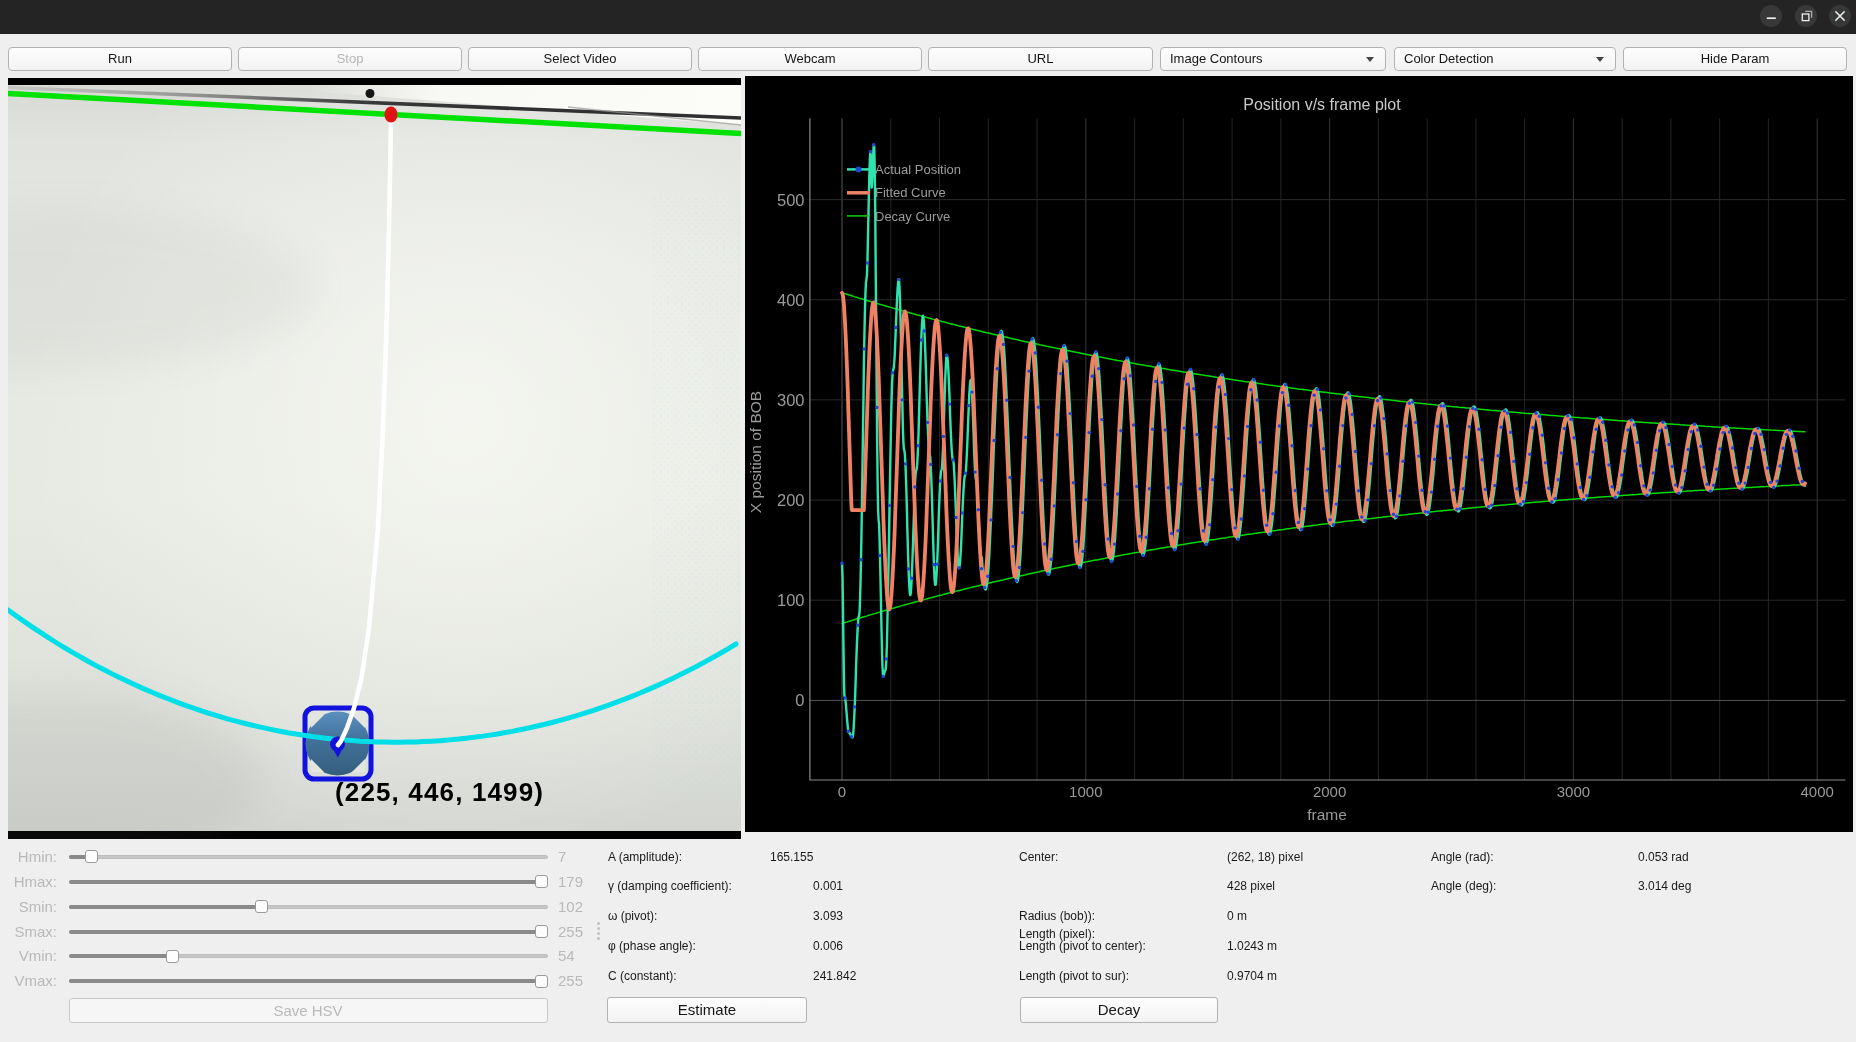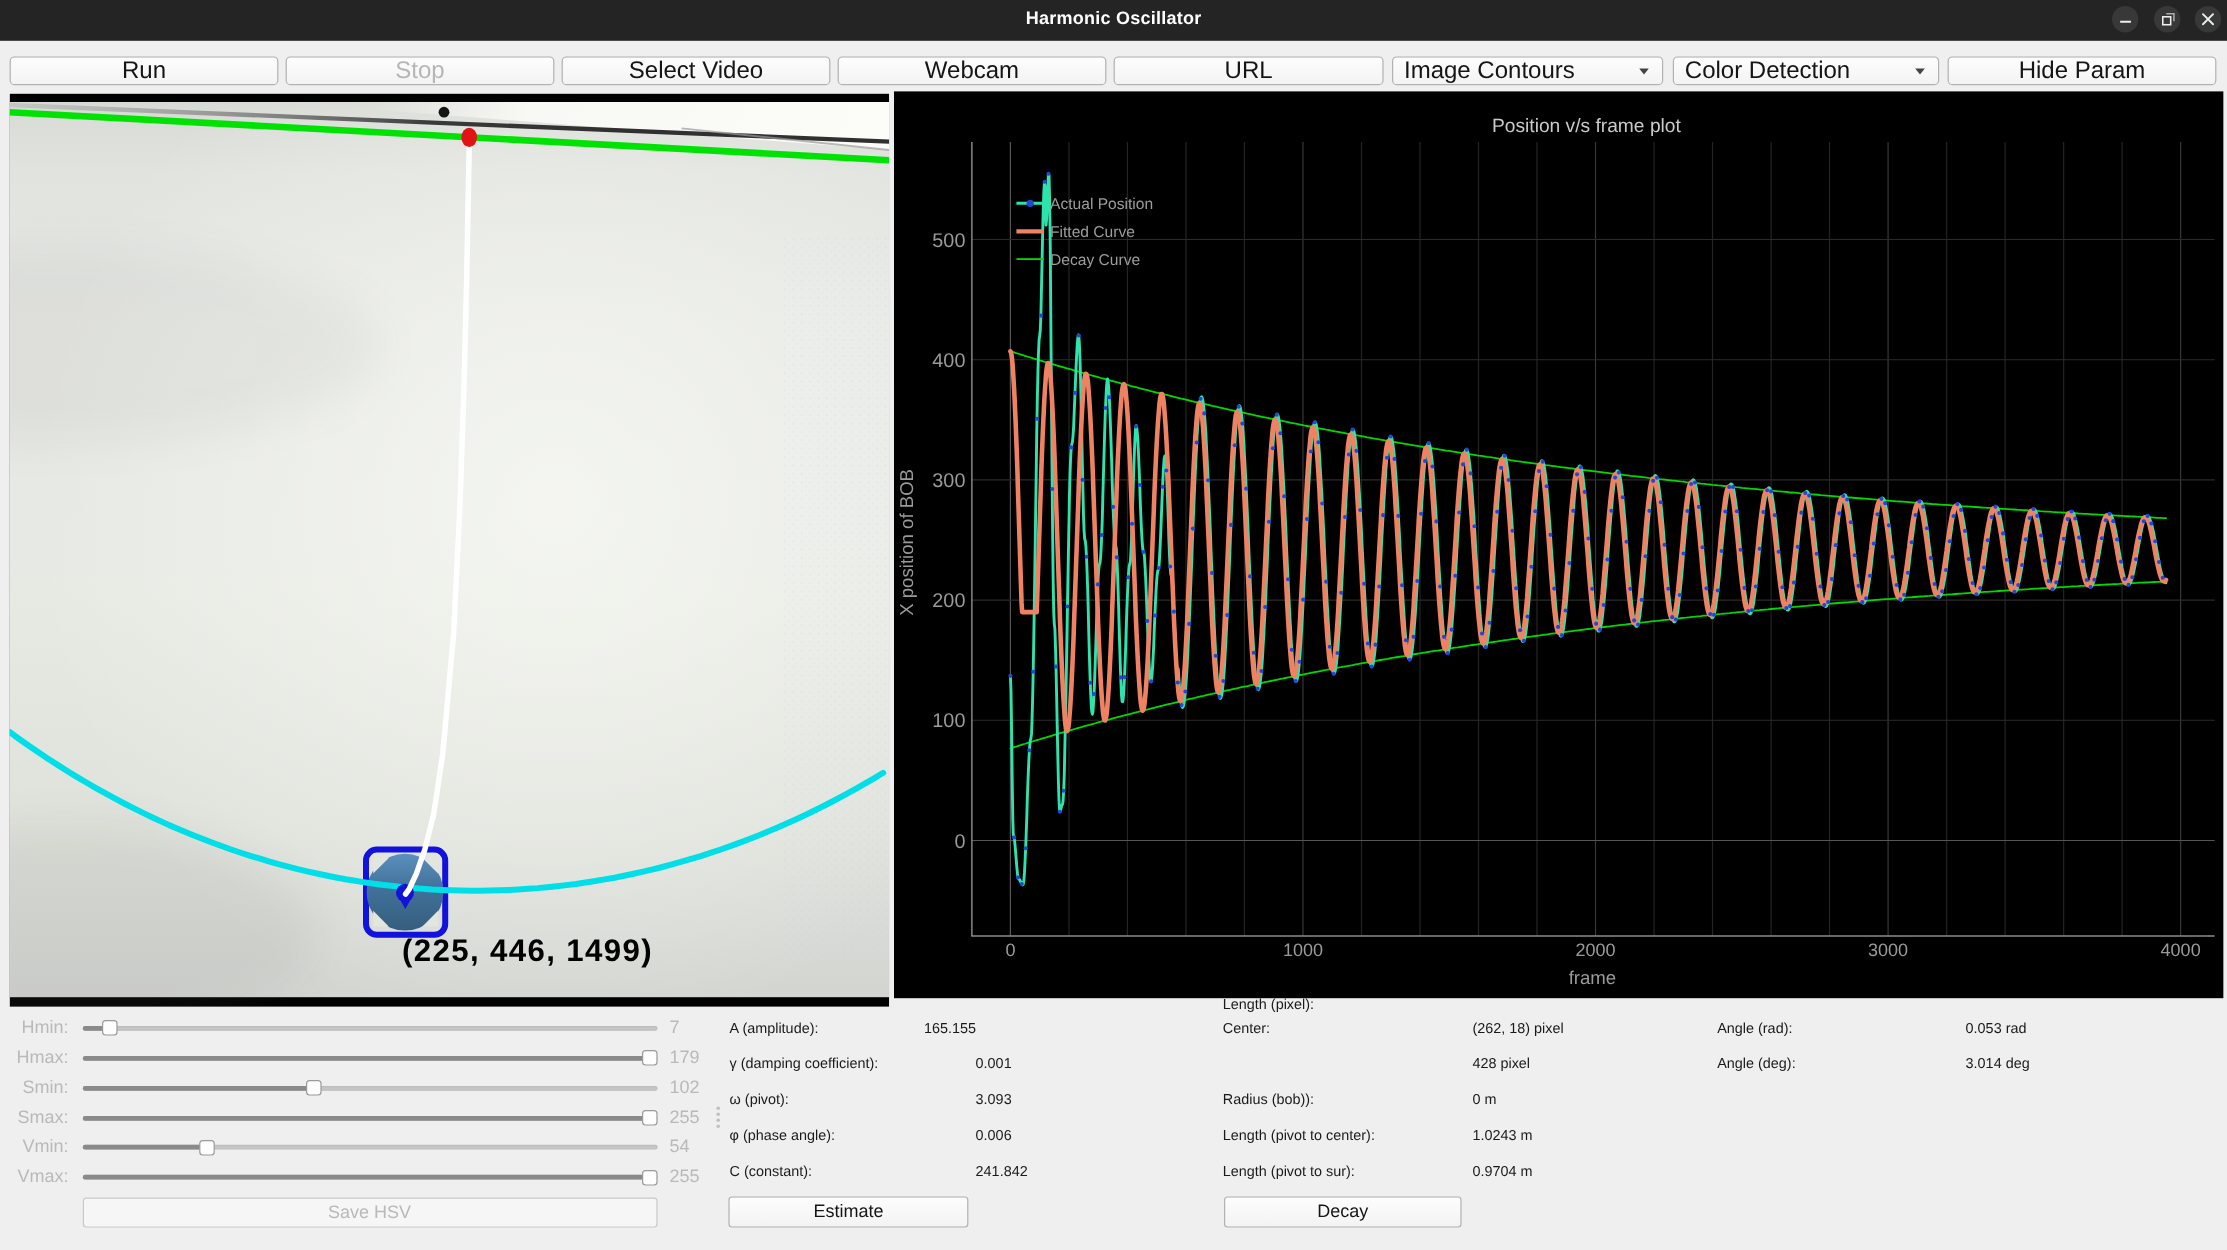--- a/index.html
+++ b/index.html
@@ -3,21 +3,21 @@
 <style>
 *{margin:0;padding:0;box-sizing:border-box}
 html,body{width:1856px;height:1042px;overflow:hidden;background:#efefef;
   font-family:"Liberation Sans",sans-serif;position:relative}
 .abs{position:absolute}
 #titlebar{position:absolute;left:0;top:0;width:1856px;height:34px;background:#242424}
 #title{position:absolute;width:100%;text-align:center;top:7px;font-size:15px;
   font-weight:bold;color:#fff;letter-spacing:0.2px}
 .wbtn{position:absolute;top:5px;width:22px;height:22px;border-radius:50%;background:#383838}
 .tbtn{position:absolute;top:47px;height:24px;border:1px solid #b2b2b2;border-radius:4px;
-  background:linear-gradient(#fdfdfd,#f3f3f3);font-size:20px;color:#151515;
+  background:linear-gradient(#fdfdfd,#f3f3f3);font-size:13px;color:#151515;
   text-align:center;line-height:22px}
 .drop{text-align:left;padding-left:9px}
 .arr{position:absolute;right:11px;top:9px;width:0;height:0;
   border-left:4.5px solid transparent;border-right:4.5px solid transparent;
   border-top:5.5px solid #444}
 .slab{position:absolute;width:57px;text-align:right;font-size:15px;color:#b9b9b9}
 .sval{position:absolute;left:558px;font-size:15px;color:#b9b9b9}
 .track{position:absolute;left:68.5px;width:479px;height:4px;background:#c6c6c6;
   border-radius:2px;border:1px solid #bdbdbd}
 .fill{position:absolute;left:68.5px;height:4px;background:#8a8a8a;border-radius:2px}
@@ -26,21 +26,20 @@
 .plab{position:absolute;font-size:12px;color:#1a1a1a;white-space:nowrap}
 .btn2{position:absolute;height:26px;border:1px solid #b2b2b2;border-radius:3px;
   background:linear-gradient(#fdfdfd,#f3f3f3);font-size:15px;color:#151515;
   text-align:center;line-height:24px}
 #savehsv{position:absolute;left:68.5px;top:998px;width:479px;height:25px;
   border:1px solid #c9c9c9;border-radius:3px;background:#f6f6f6;font-size:15px;
   color:#b9b9b9;text-align:center;line-height:23px}
 </style></head>
 <body>
 <div id="titlebar">
-    <div id="title">Harmonic Oscillator</div>
 <div class="wbtn" style="left:1760.3px"></div>
 <div class="wbtn" style="left:1795.3px"></div>
 <div class="wbtn" style="left:1829px"></div>
 <svg class="abs" style="left:0;top:0" width="1856" height="34">
 <line x1="1766.8" y1="18.2" x2="1775.8" y2="18.2" stroke="#efefef" stroke-width="1.7"></line>
 <rect x="1802.3" y="14" width="6.6" height="6.6" fill="none" stroke="#f0f0f0" stroke-width="1.3"></rect>
 <path d="M1805.2 11.4 h6.4 v6.4" fill="none" stroke="#a8acac" stroke-width="1.3"></path>
 <path d="M1835.8 11.8 l8.4,8.4 M1844.2 11.8 l-8.4,8.4" stroke="#e6f0ee" stroke-width="1.6" stroke-linecap="round"></path>
 </svg>
   </div>
@@ -521,21 +520,21 @@
 <div class="plab" style="left:608px;top:879.3px">γ (damping coefficient):</div>
 <div class="plab" style="left:813px;top:879.3px">0.001</div>
 <div class="plab" style="left:608px;top:909.1px">ω (pivot):</div>
 <div class="plab" style="left:813px;top:909.1px">3.093</div>
 <div class="plab" style="left:608px;top:938.9px">φ (phase angle):</div>
 <div class="plab" style="left:813px;top:938.9px">0.006</div>
 <div class="plab" style="left:608px;top:968.7px">C (constant):</div>
 <div class="plab" style="left:813px;top:968.7px">241.842</div>
 <div class="plab" style="left:1019px;top:849.5px">Center:</div>
 <div class="plab" style="left:1227px;top:849.5px">(262, 18) pixel</div>
-<div class="plab" style="left:1019px;top:830px">Length (pixel):</div>
+<div class="plab" style="left:1019px;top:927px">Length (pixel):</div>
 <div class="plab" style="left:1227px;top:879.3px">428 pixel</div>
 <div class="plab" style="left:1019px;top:909.1px">Radius (bob)):</div>
 <div class="plab" style="left:1227px;top:909.1px">0 m</div>
 <div class="plab" style="left:1019px;top:938.9px">Length (pivot to center):</div>
 <div class="plab" style="left:1227px;top:938.9px">1.0243 m</div>
 <div class="plab" style="left:1019px;top:968.7px">Length (pivot to sur):</div>
 <div class="plab" style="left:1227px;top:968.7px">0.9704 m</div>
 <div class="plab" style="left:1431px;top:849.5px">Angle (rad):</div>
 <div class="plab" style="left:1638px;top:849.5px">0.053 rad</div>
 <div class="plab" style="left:1431px;top:879.3px">Angle (deg):</div>

